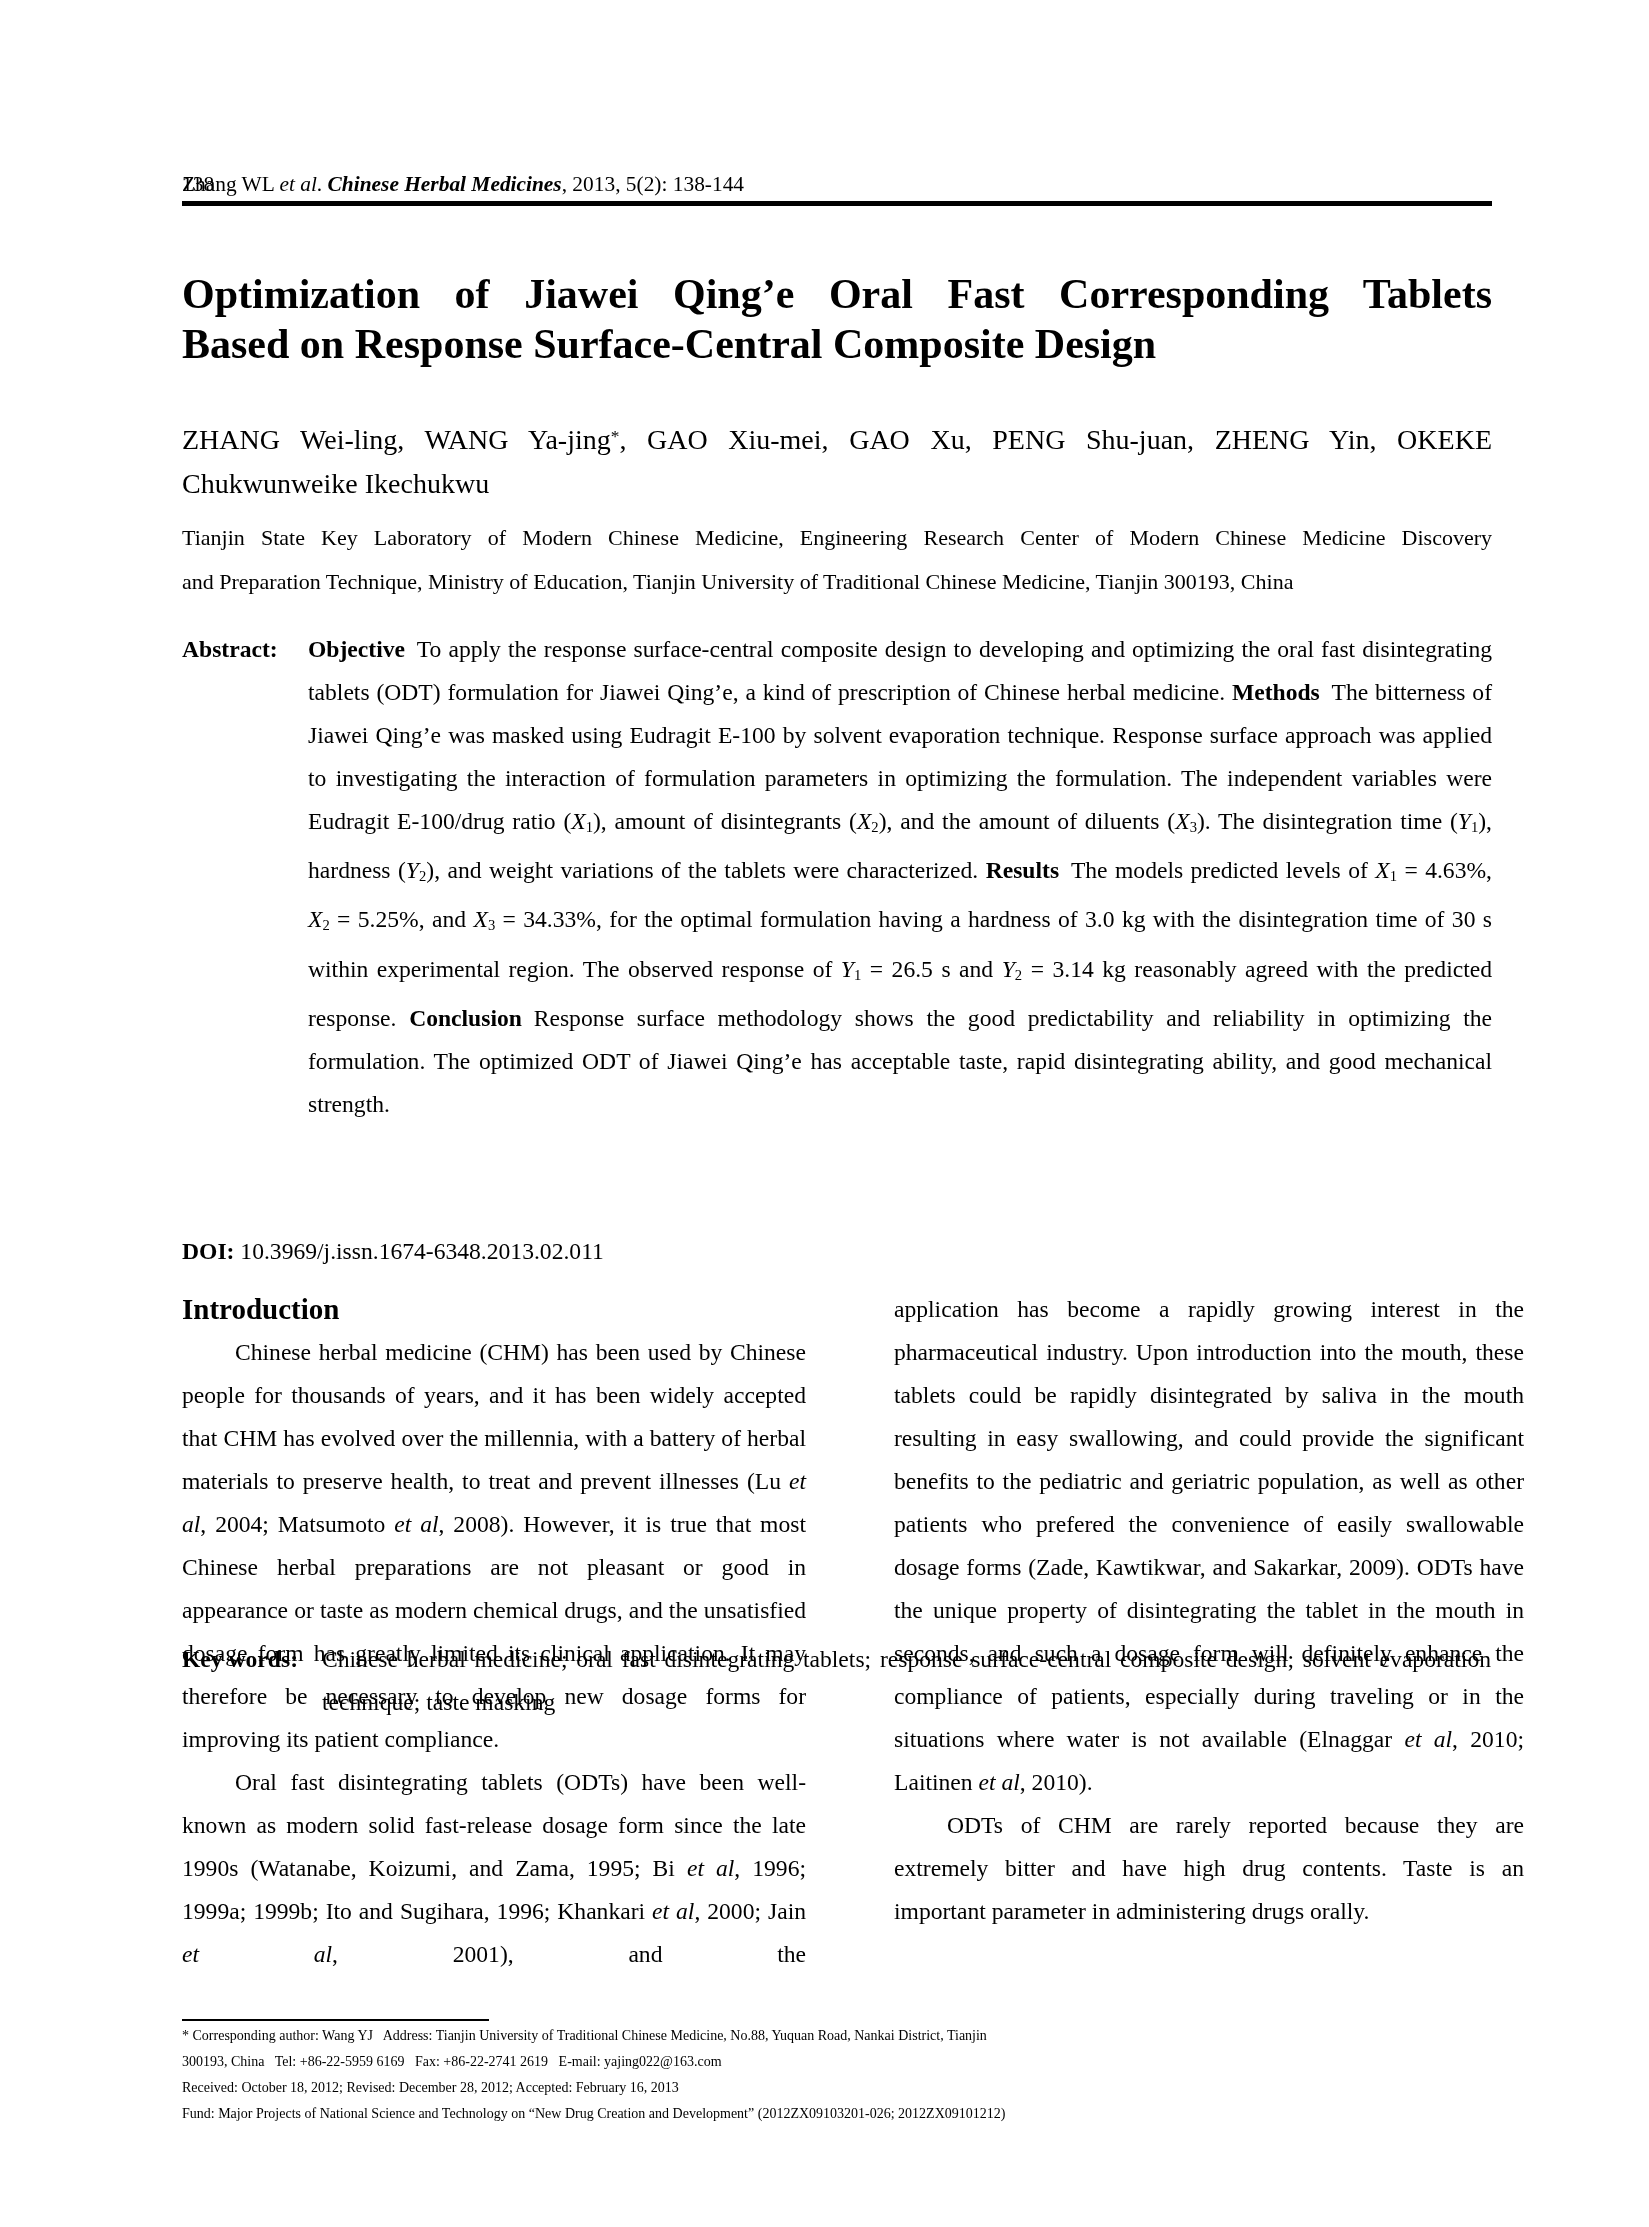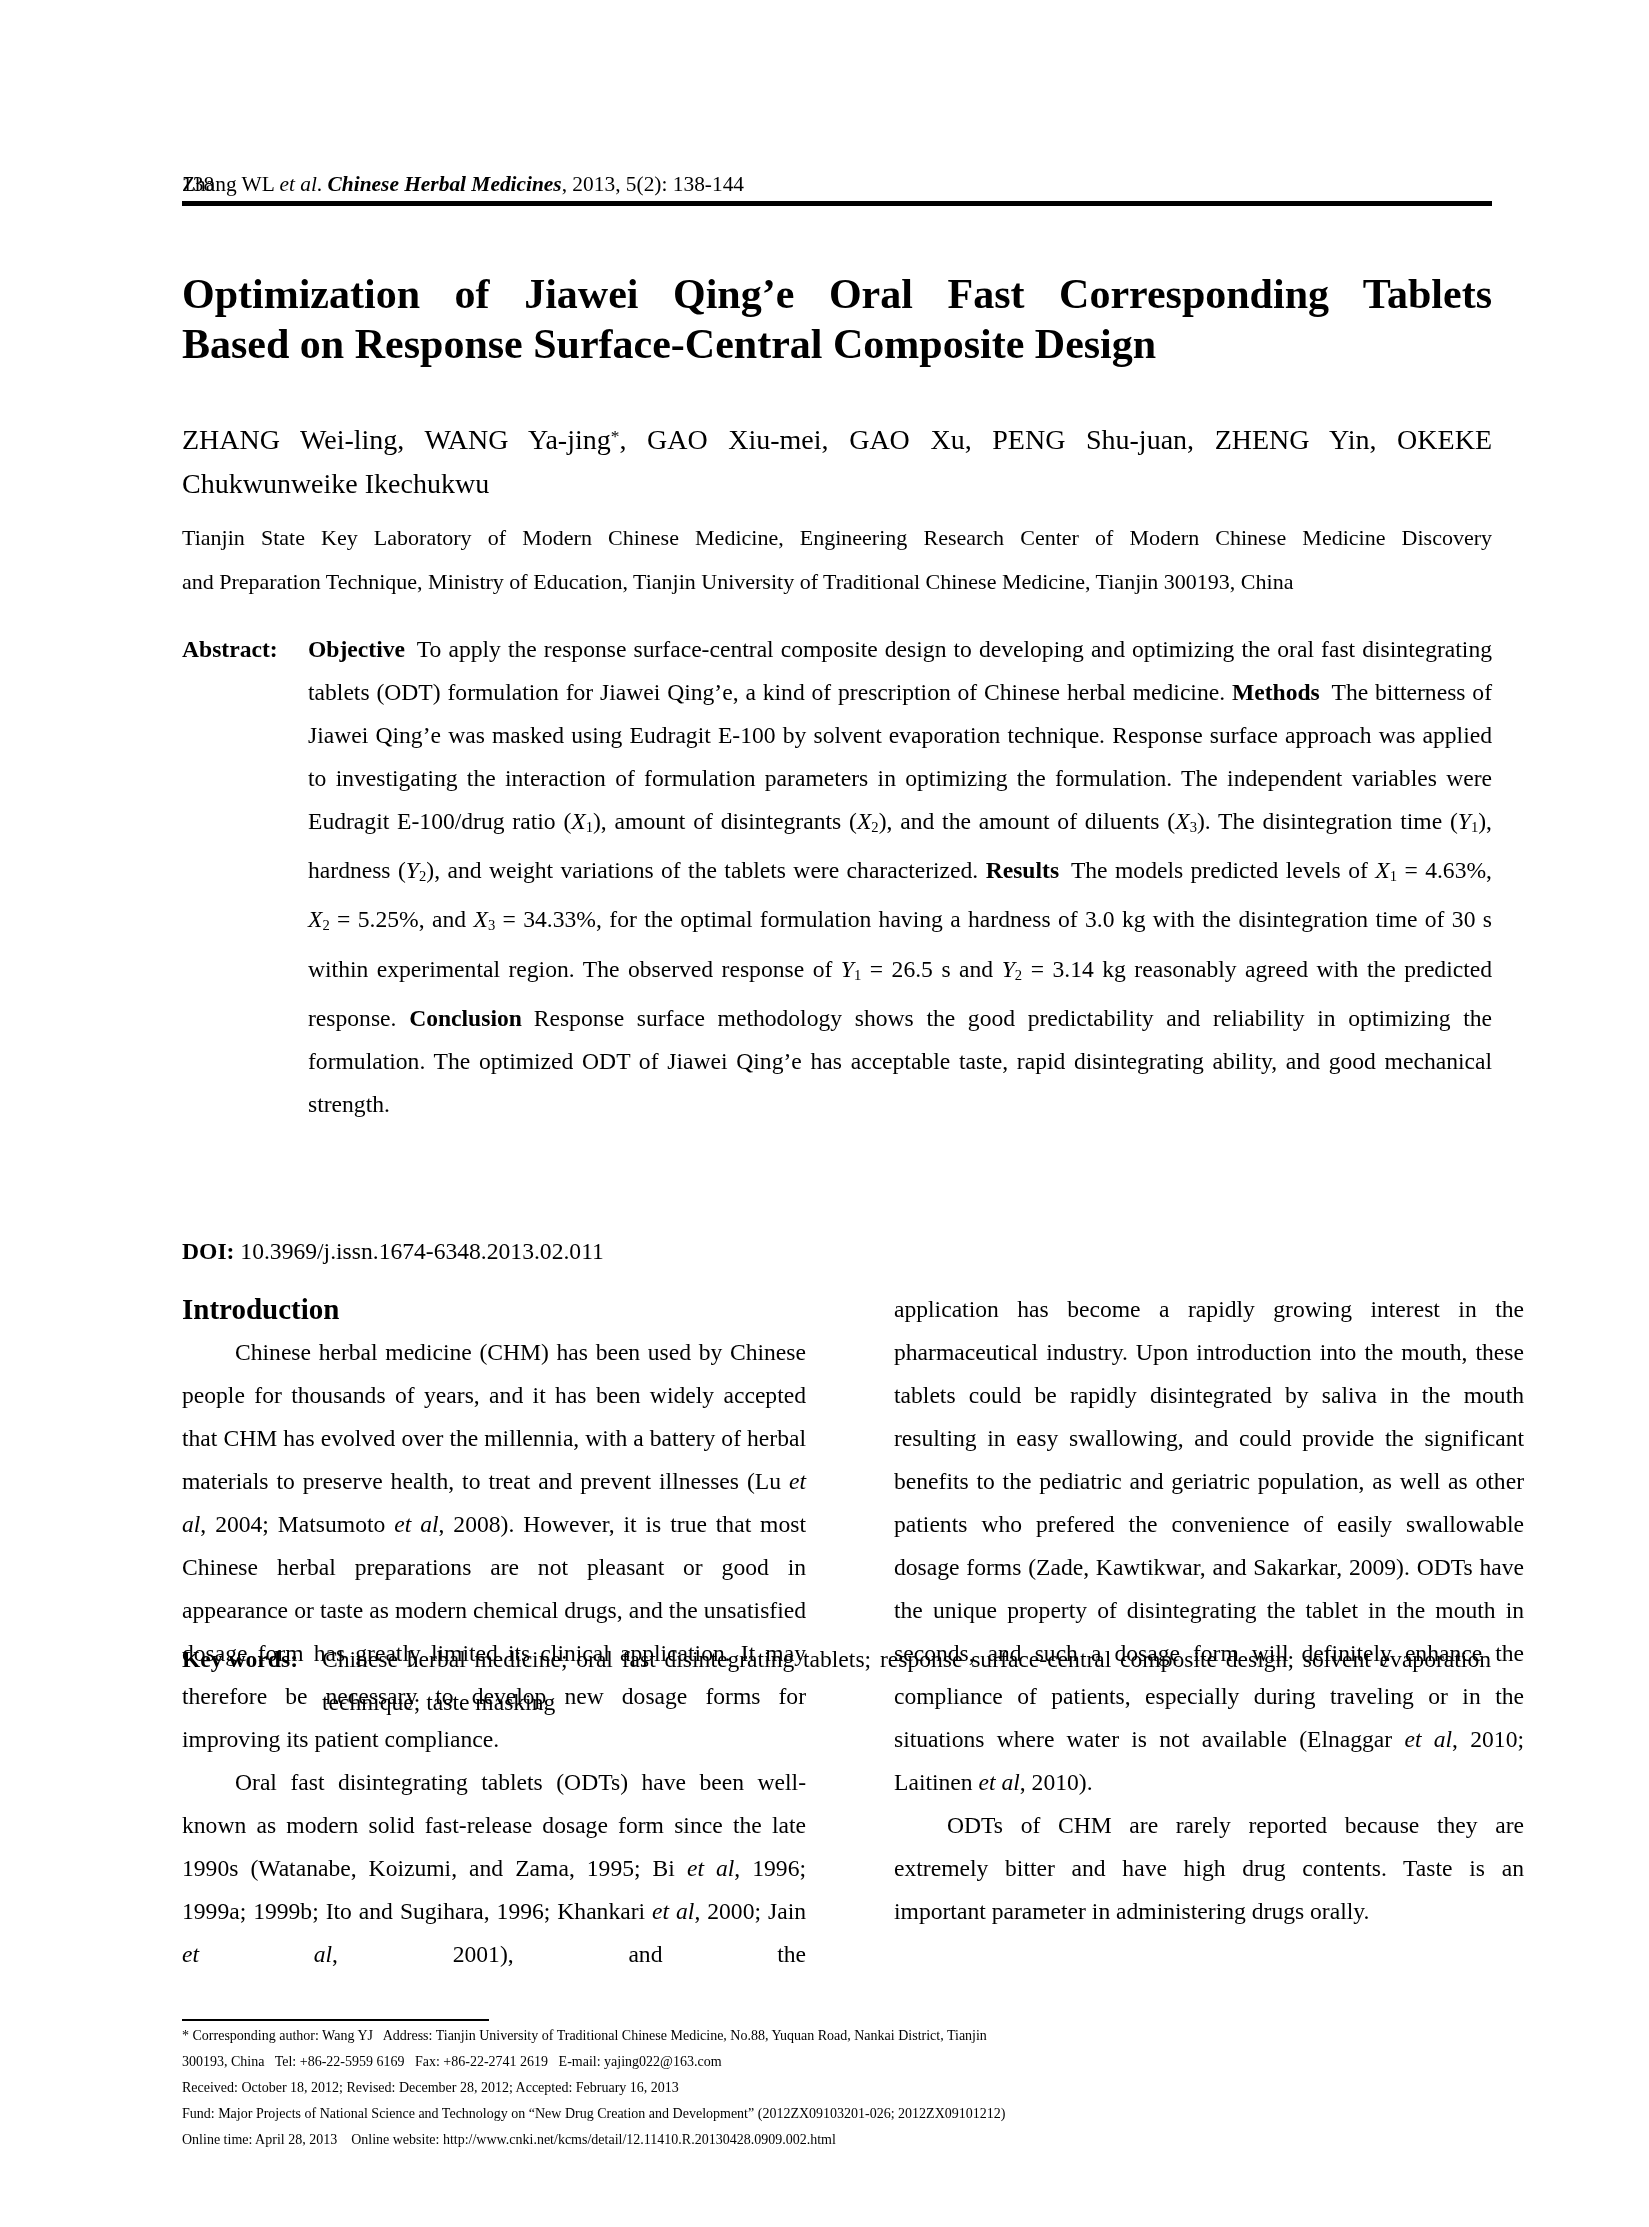--- a/index.html
+++ b/index.html
@@ -105,17 +105,16 @@
     </div>
   </div>
 
   <div class="blk fnrule"></div>
 
   <div class="blk footnotes">
     <div class="fnline">* Corresponding author: Wang YJ   Address: Tianjin University of Traditional Chinese Medicine, No.88, Yuquan Road, Nankai District, Tianjin</div>
     <div class="fnline">300193, China   Tel: +86-22-5959 6169   Fax: +86-22-2741 2619   E-mail: yajing022@163.com</div>
     <div class="fnline">Received: October 18, 2012; Revised: December 28, 2012; Accepted: February 16, 2013</div>
     <div class="fnline">Fund: Major Projects of National Science and Technology on “New Drug Creation and Development” (2012ZX09103201-026; 2012ZX09101212)</div>
-    <div class="fnline">Online time: April 28, 2013    Online website: http://www.cnki.net/kcms/detail/12.11410.R.20130428.0909.002.html</div>
   </div>
 
 </div>
 
 
 </body></html>

